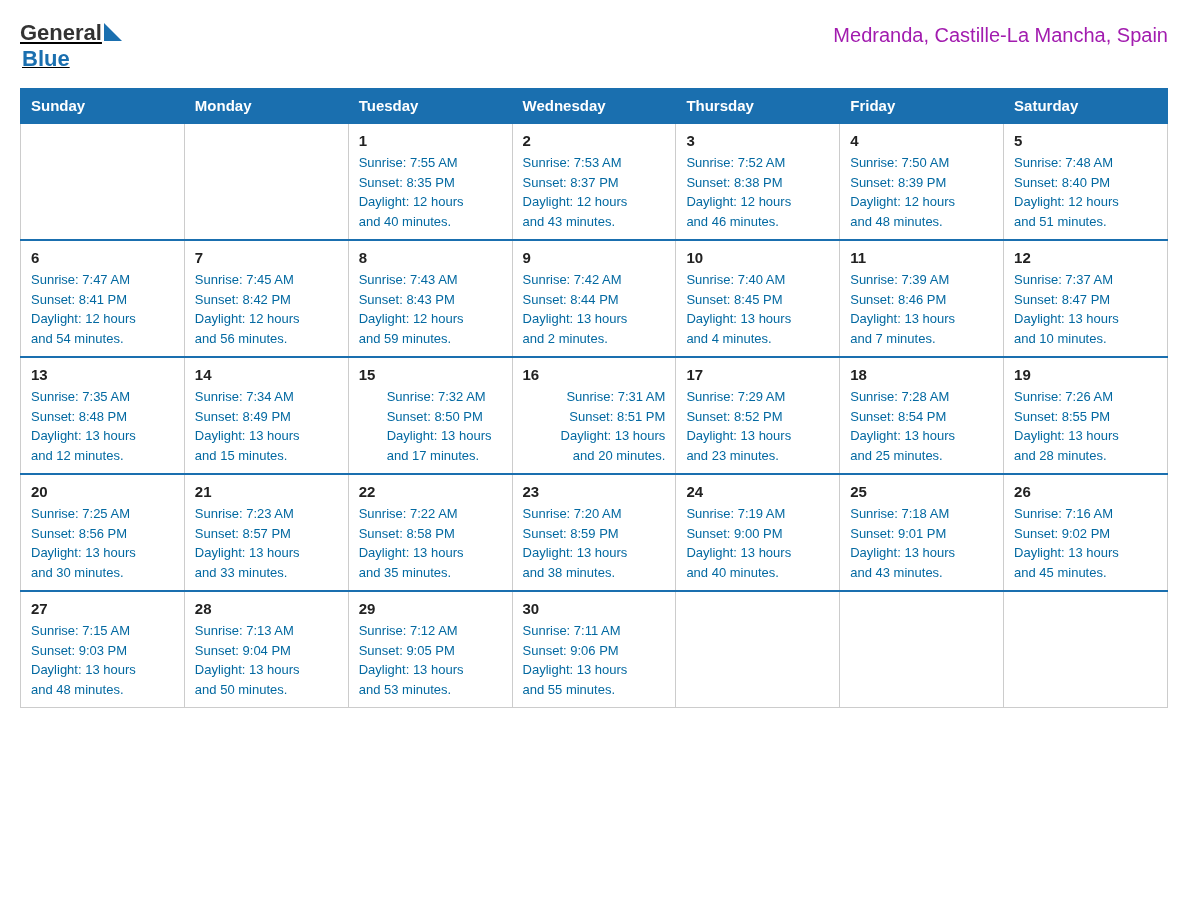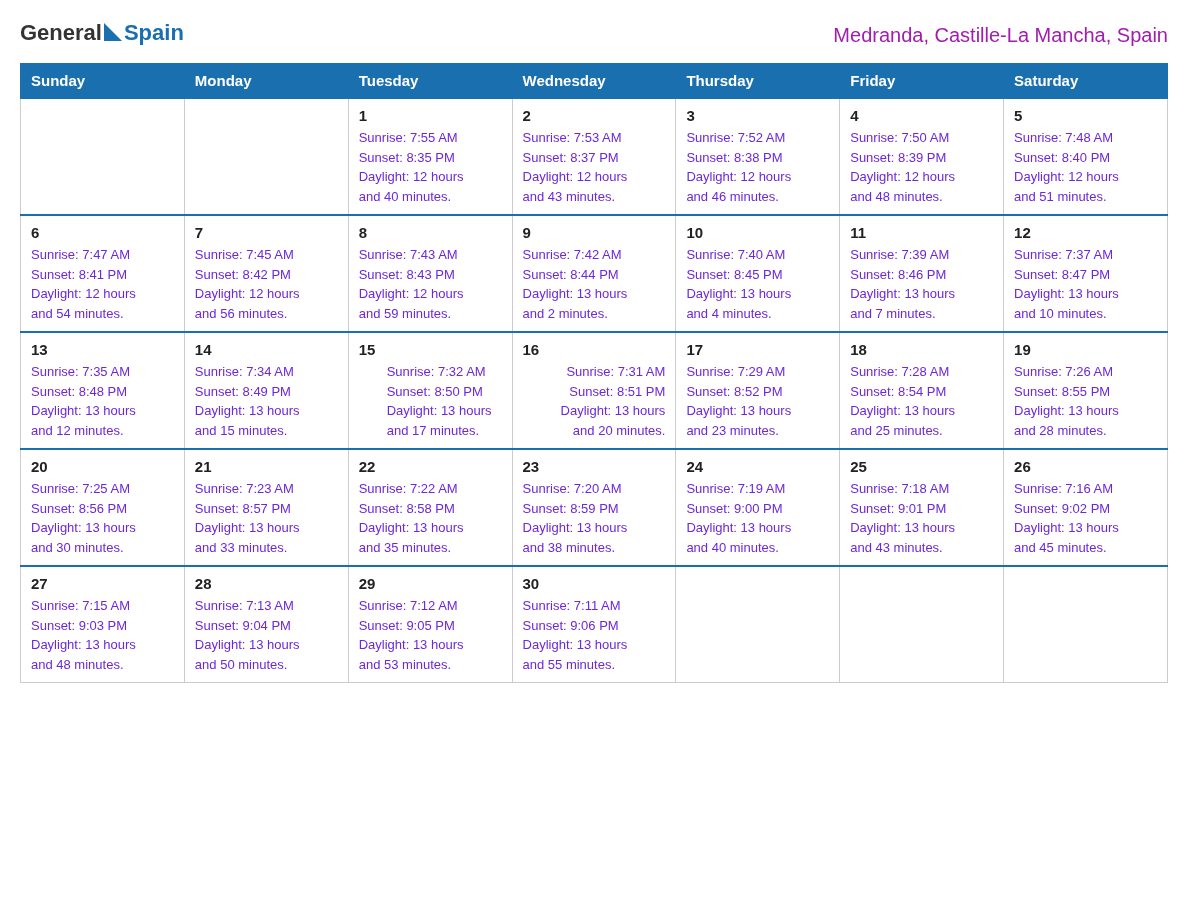--- a/index.html
+++ b/index.html
@@ -16,21 +16,22 @@
       align-items: flex-start;
       margin-bottom: 16px;
     }
     .logo-text-general {
       font-size: 22px;
       font-weight: bold;
       color: #333;
     }
     .logo-wrapper {
       display: flex;
-      flex-direction: row;
+      flex-direction: column;
+      text-decoration: underline;
     }
     .logo-line1 {
       display: flex;
       align-items: center;
     }
     .logo-line2 {
       color: #1a6faf;
       font-size: 22px;
       font-weight: bold;
       margin-left: 2px;
@@ -73,21 +74,21 @@
       color: #333;
     }
     .day-number {
       font-size: 15px;
       font-weight: bold;
       color: #222;
       margin-bottom: 4px;
       display: block;
     }
     .day-info {
-      color: #6d28d9;
+      color: #0369a1;
       font-size: 13px;
       line-height: 1.5;
     }
     .empty-cell {
       background: #fff;
     }
     tr.week-row td {
       border-top: 2px solid #1a6faf;
     }
   </style>
@@ -96,21 +97,21 @@
 
 <div class="header">
   <div class="logo-wrapper">
     <div class="logo-line1">
       <span class="logo-text-general">General</span>
       <svg width="18" height="18" viewBox="0 0 18 18" style="margin-left:2px;margin-top:-2px;">
         <polygon points="0,0 18,18 0,18" fill="#1a6faf"></polygon>
       </svg>
     </div>
     <div>
-      <span class="logo-line2">Spain</span>
+      <span class="logo-line2">Blue</span>
     </div>
   </div>
   <div class="title-block">
     <div class="location">Medranda, Castille-La Mancha, Spain</div>
   </div>
 </div>
 
 <table class="calendar">
   <thead>
     <tr>

